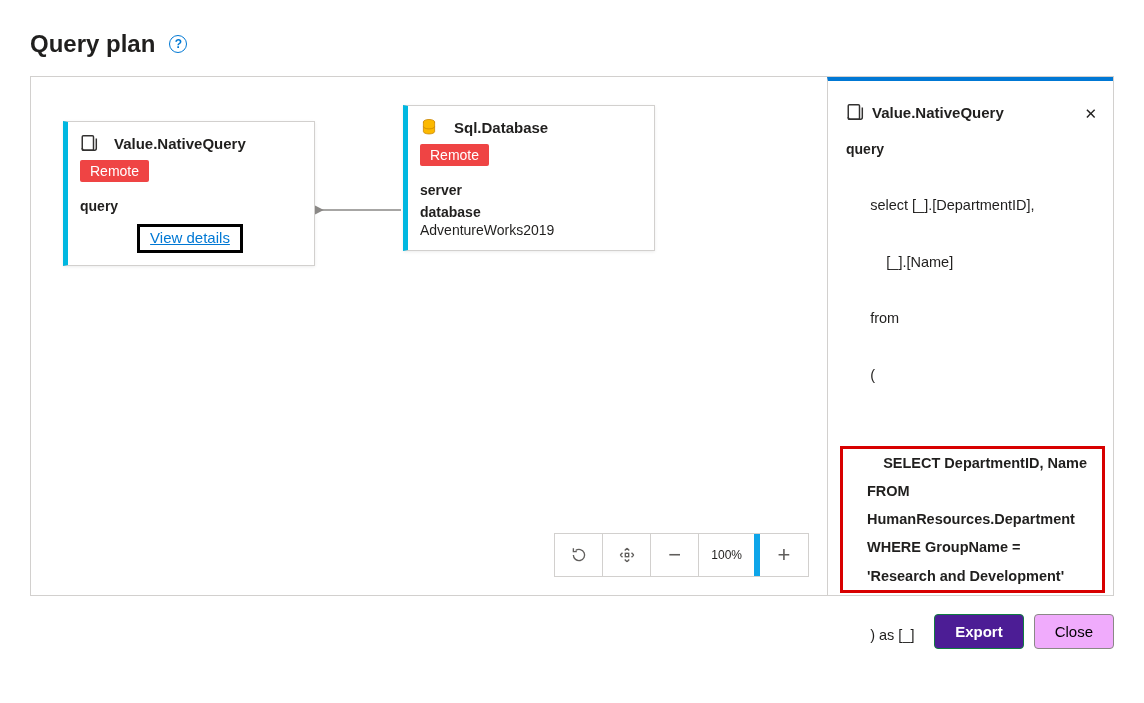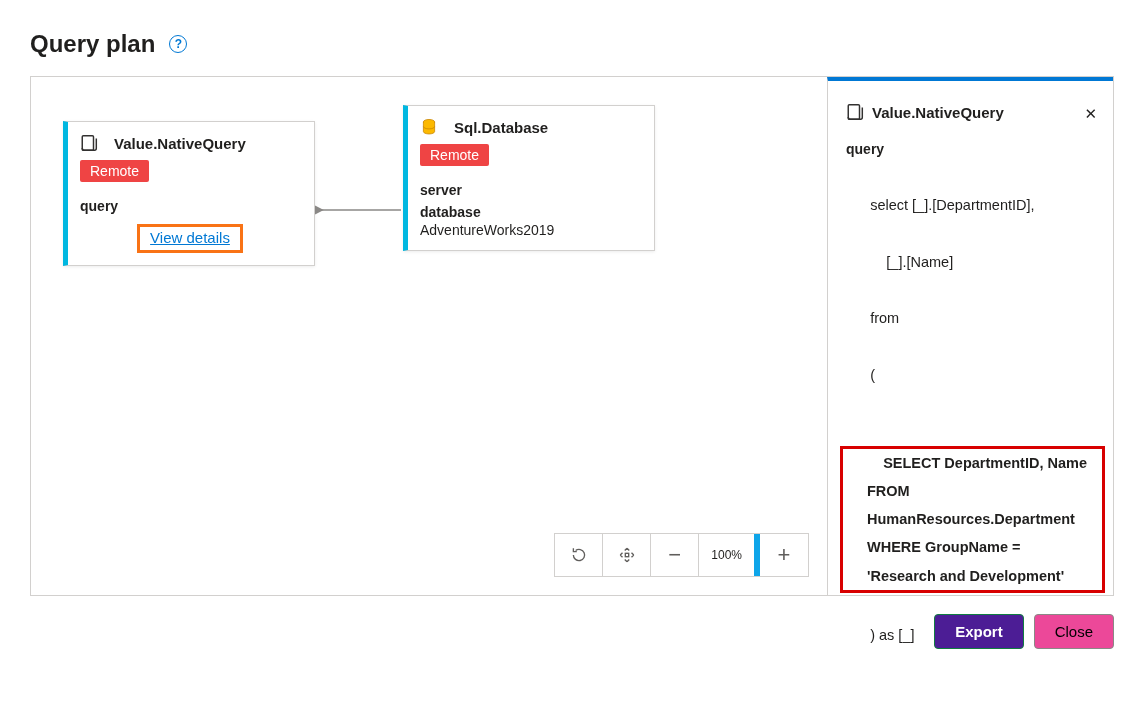--- a/index.html
+++ b/index.html
@@ -83,21 +83,21 @@
   }
   .node-value {
     font-size: 14px;
     color: #201f1e;
     margin-top: 2px;
     white-space: nowrap;
     overflow: hidden;
     text-overflow: ellipsis;
   }
   .view-details-box {
-    border: 3px solid #f97316;
+    border: 3px solid #000000;
     margin-top: 10px;
     padding: 2px 10px 4px;
     text-align: center;
     width: fit-content;
     margin-left: auto;
     margin-right: auto;
   }
   .view-details-link {
     color: #0078d4;
     text-decoration: underline;
@@ -183,21 +183,21 @@
     justify-content: flex-end;
     gap: 10px;
     margin-top: 18px;
   }
   .btn {
     padding: 8px 20px;
     font-size: 15px;
     border-radius: 4px;
     cursor: pointer;
     border: 1px solid #8a8886;
-    background: #ec4899;
+    background: #f0abfc;
     font-family: inherit;
   }
   .btn-primary {
     background: #4c1d95;
     border-color: #107c41;
     color: #fff;
     font-weight: 600;
   }
 </style>
 </head>

